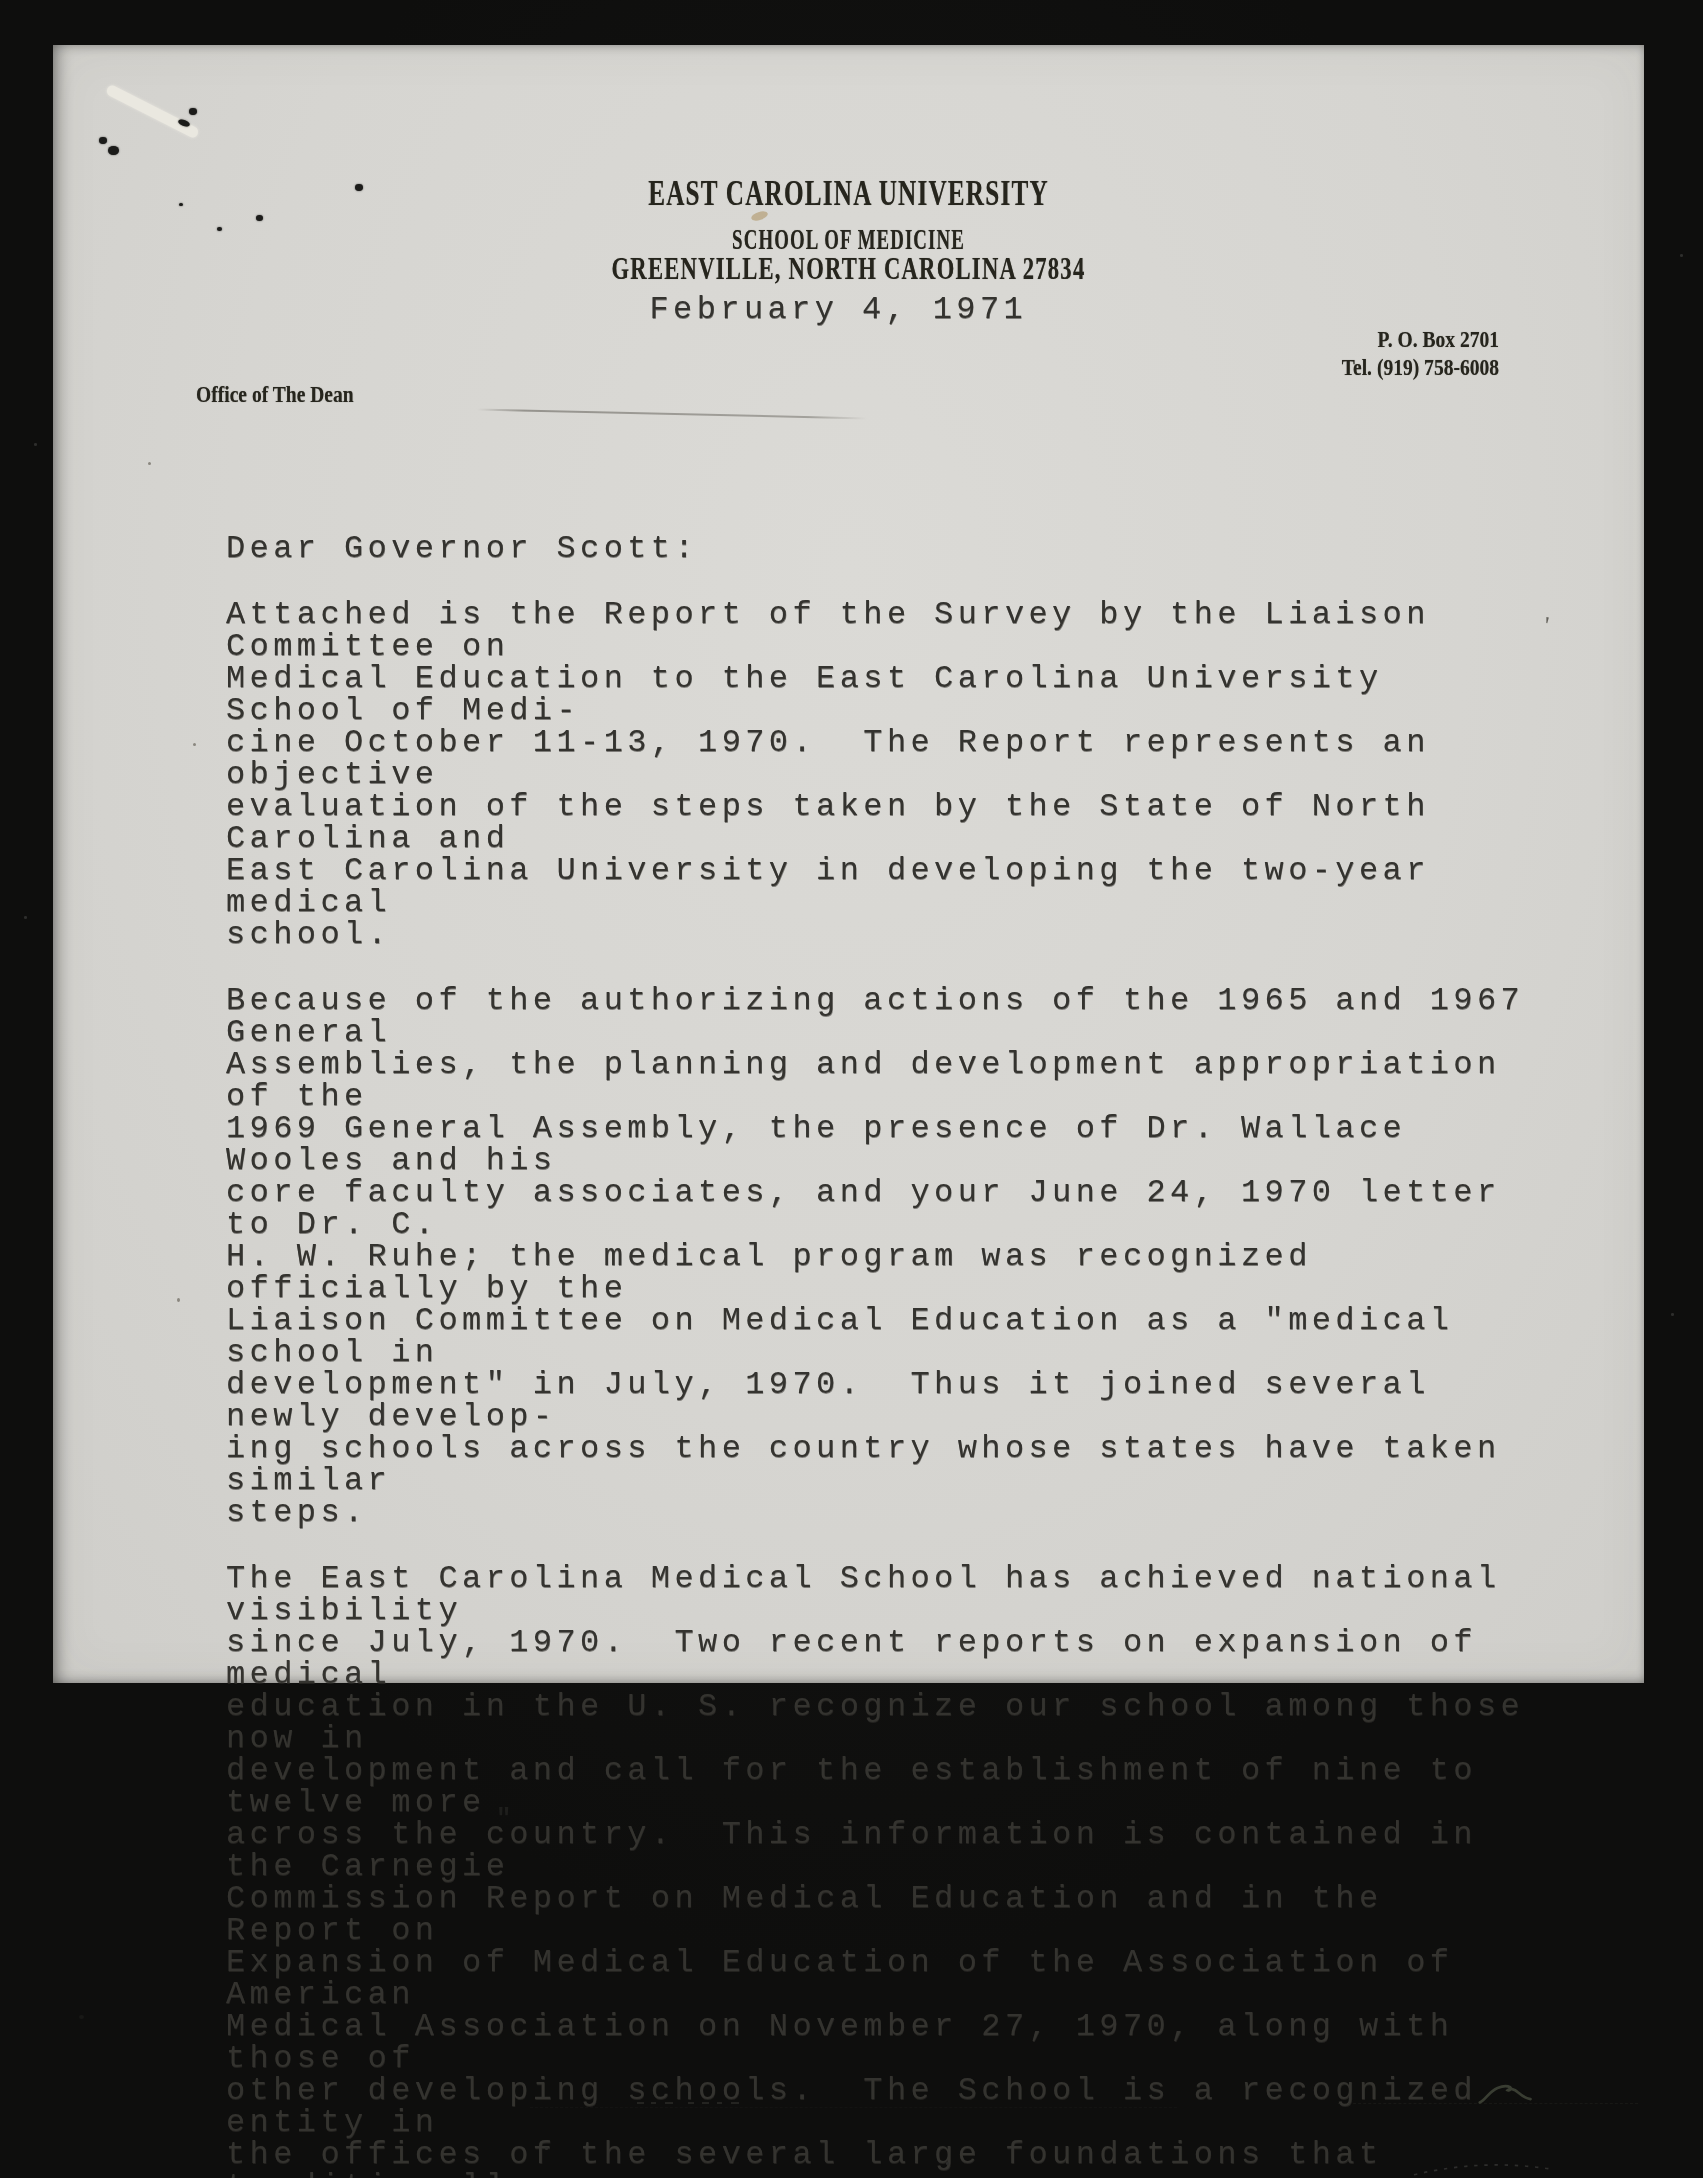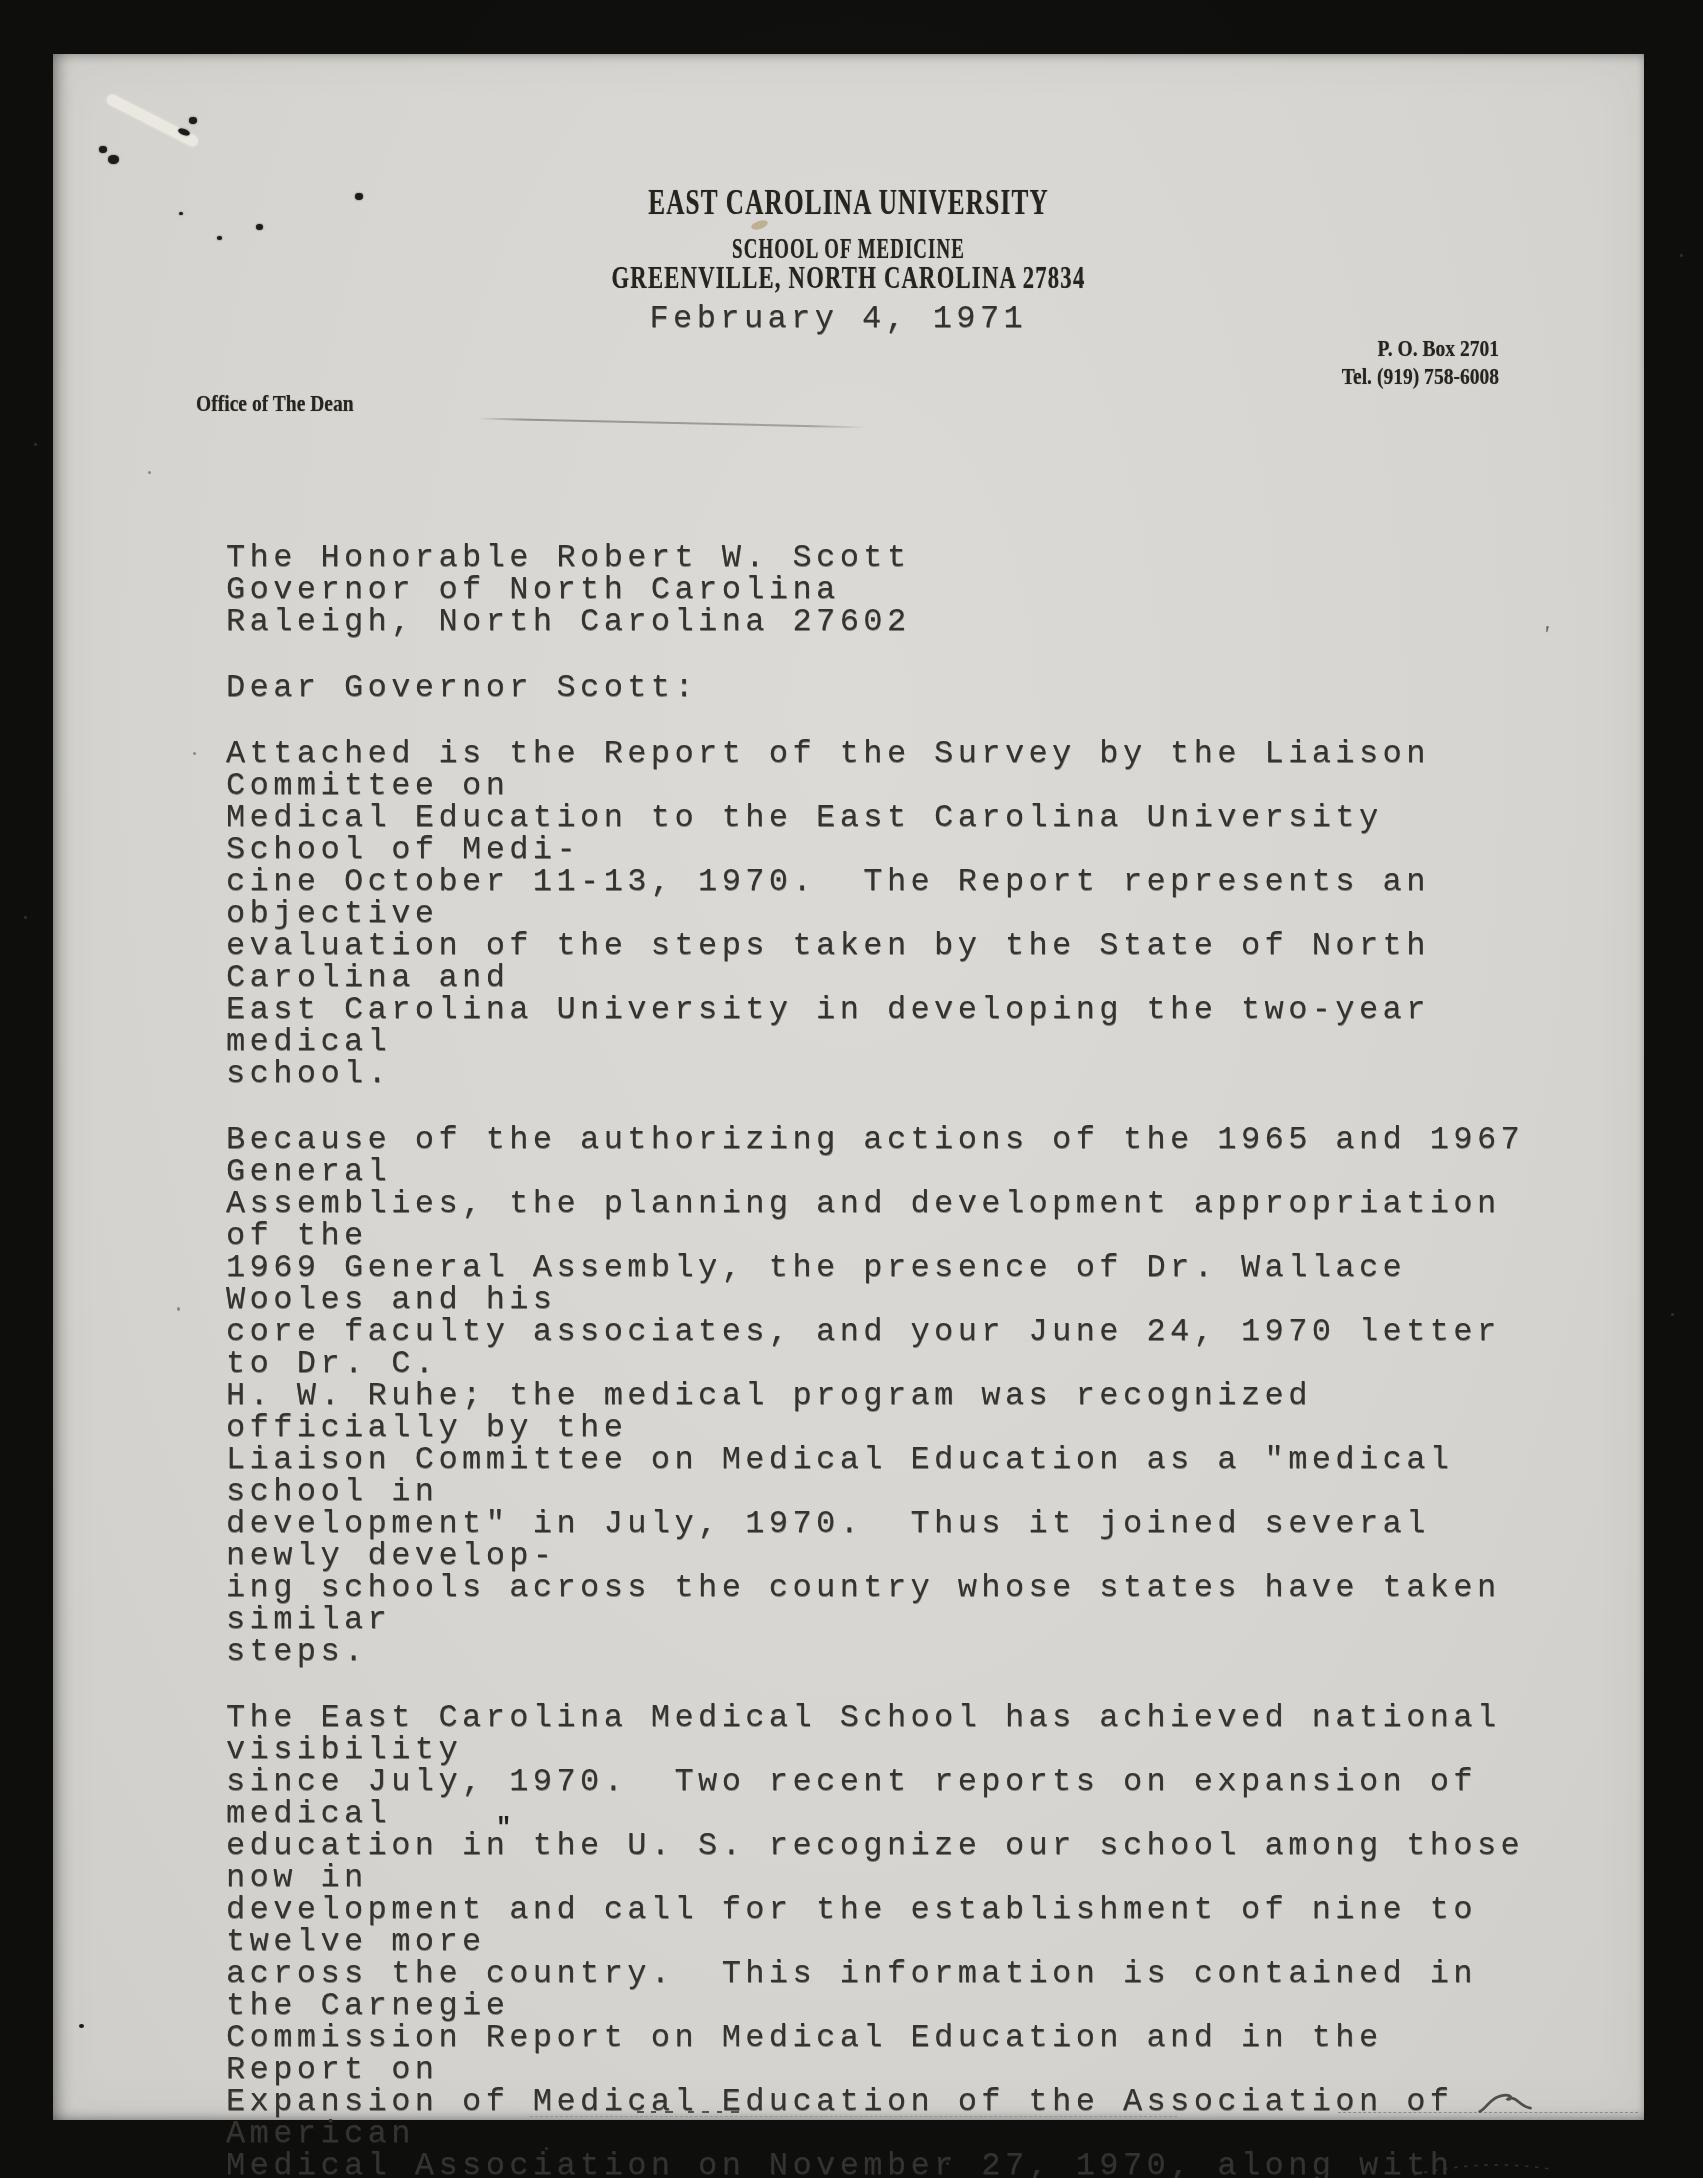--- a/index.html
+++ b/index.html
@@ -7,21 +7,21 @@
     width:1704px;height:2179px;position:relative;overflow:hidden;
     background:#0d0d0c;
     font-family:"Liberation Sans", sans-serif;
   }
   .scan-bg{position:absolute;inset:0;
     background:
       radial-gradient(ellipse at 50% 40%, rgba(40,40,38,0.25) 0%, rgba(0,0,0,0) 60%),
       #0e0e0d;
   }
   .paper{
-    position:absolute;left:53px;top:54px;width:1591px;height:2066px;
+    position:absolute;left:53px;top:45px;width:1591px;height:1638px;
     background:
       radial-gradient(ellipse at 50% 32%, #dbdad6 0%, #d6d5d1 55%, #cfceca 100%);
     box-shadow:
       inset 12px 0 15.3px -7.7px rgba(0,0,0,0.38),
       inset 0 7.7px 10.2px -6px rgba(0,0,0,0.20),
       inset -5.1px 0 8.5px -5.1px rgba(0,0,0,0.18),
       inset 0 -8.5px 12px -6.8px rgba(0,0,0,0.28),
       inset 0 0 51px rgba(90,85,70,0.07);
   }
   
@@ -115,23 +115,20 @@
   <div class="contact">
     <div>P. O. Box 2701</div>
     <div>Tel. (919) 758-6008</div>
   </div>
 
   <div class="office">Office of The Dean</div>
 
   <div class="scratch"></div>
 
   <div class="body-block">
-    <div class="typew blk">The Honorable Robert W. Scott
-Governor of North Carolina
-Raleigh, North Carolina 27602</div>
     <div class="typew blk">Dear Governor Scott:</div>
     <div class="typew blk">Attached is the Report of the Survey by the Liaison Committee on
 Medical Education to the East Carolina University School of Medi-
 cine October 11-13, 1970.  The Report represents an objective
 evaluation of the steps taken by the State of North Carolina and
 East Carolina University in developing the two-year medical
 school.</div>
     <div class="typew blk">Because of the authorizing actions of the 1965 and 1967 General
 Assemblies, the planning and development appropriation of the
 1969 General Assembly, the presence of Dr. Wallace Wooles and his

